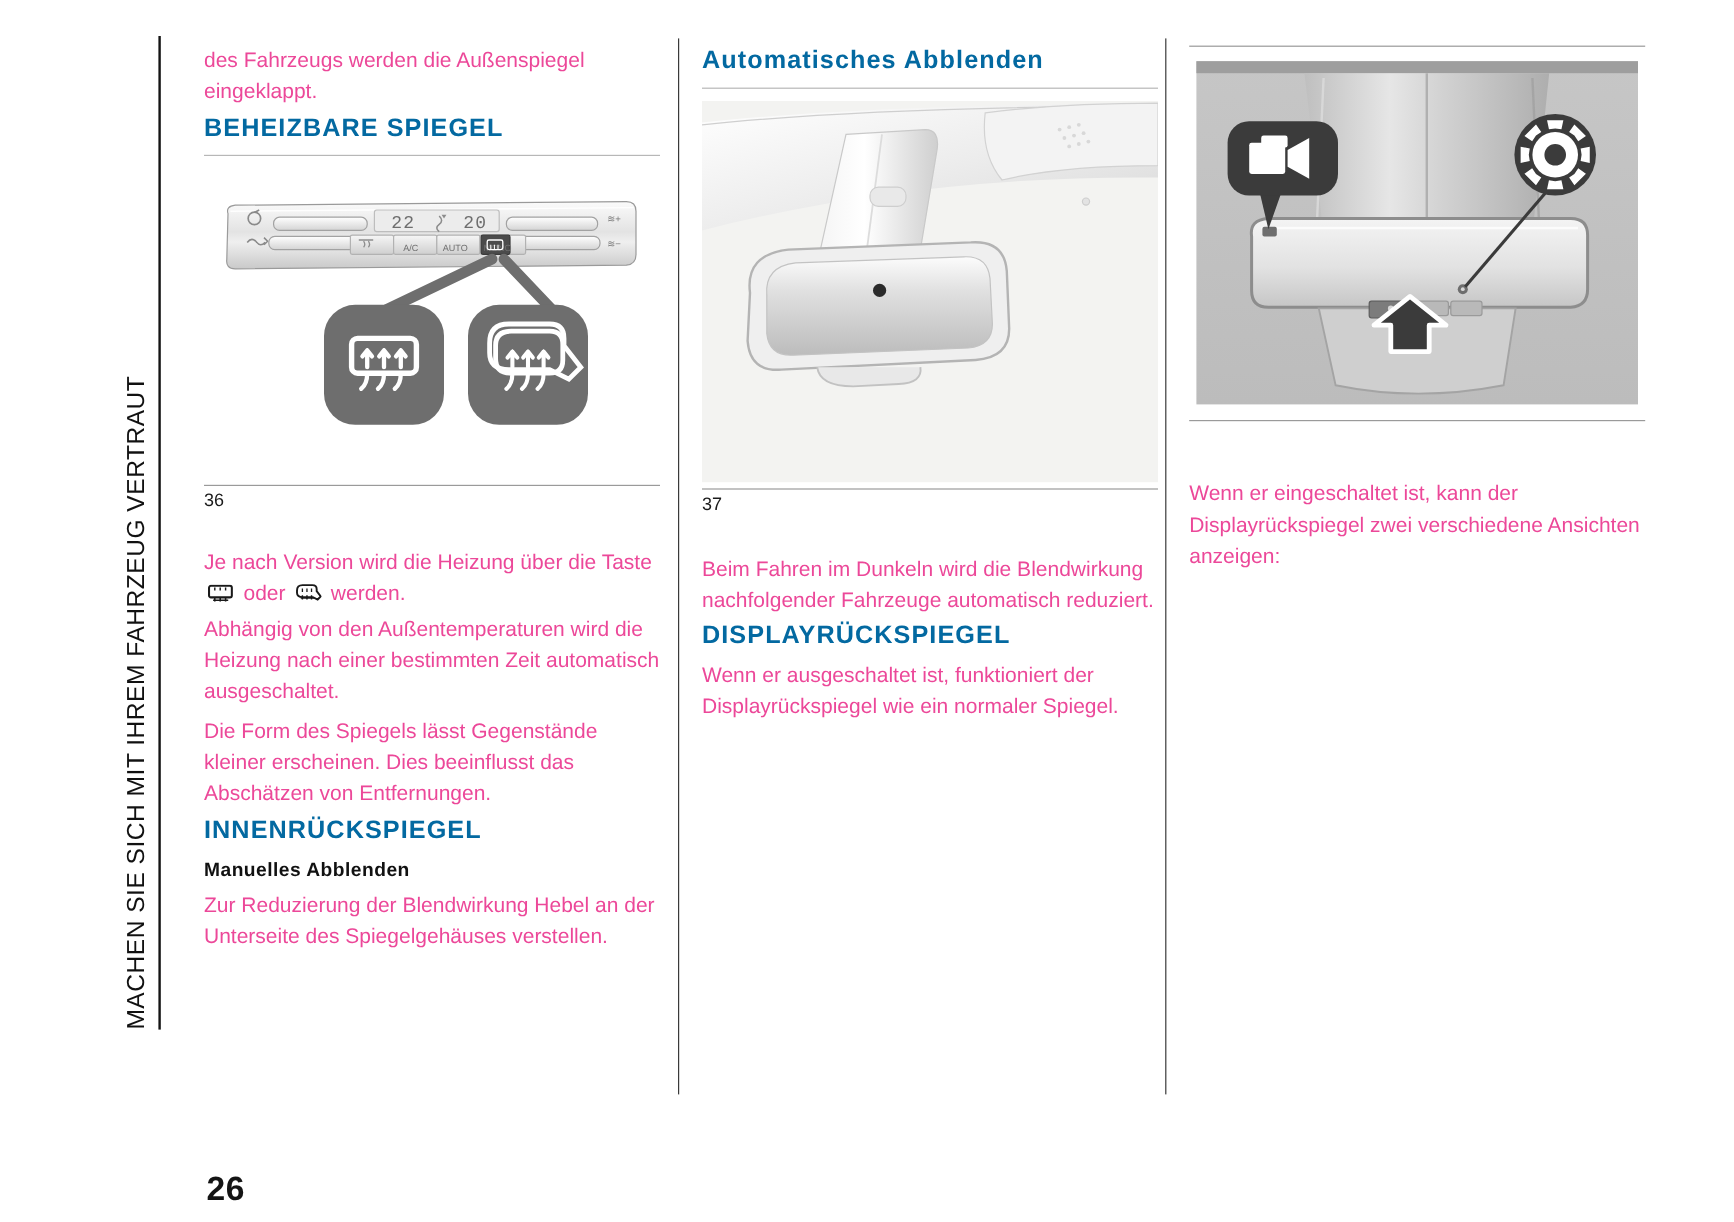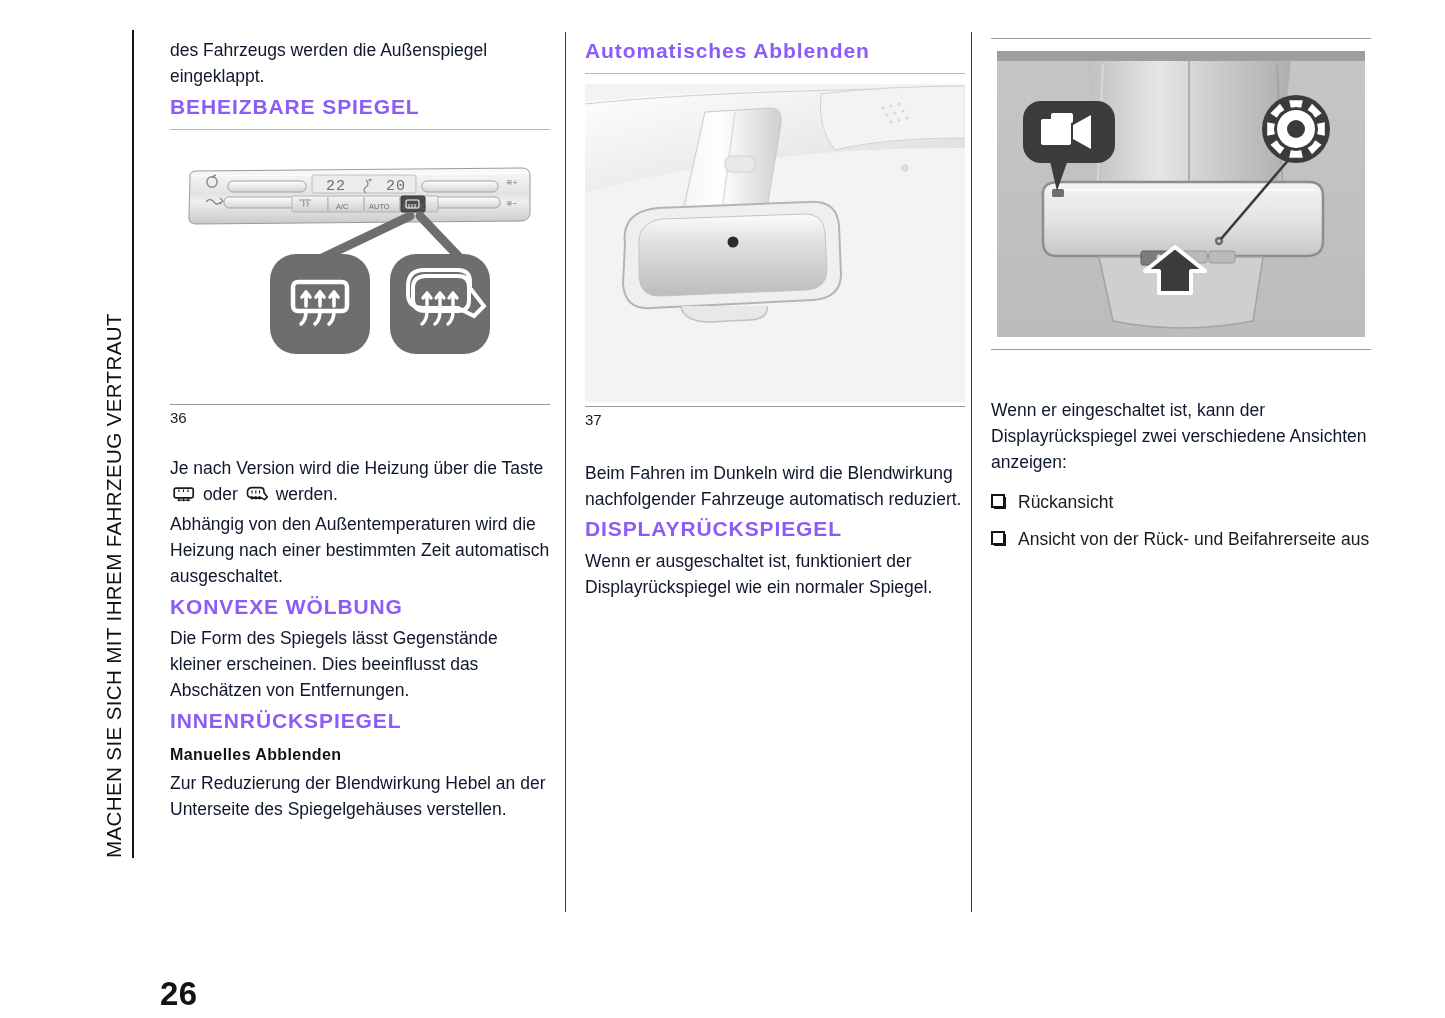--- a/index.html
+++ b/index.html
@@ -27,29 +27,29 @@
   #col-1{left:170px;}
   #col-2{left:585px;}
   #col-3{left:991px;}
   .coldiv{position:absolute;top:32px;width:1px;height:880px;background:#3a3a3a;}
   #div-1{left:565px;}
   #div-2{left:971px;}
 
   
   .h1{
     font-size:21px;font-weight:700;letter-spacing:.9px;
-    margin:4px 0 0 0;line-height:1.2;color:#8b5cf6;
+    margin:4px 0 0 0;line-height:1.2;color:#0369a1;
   }
   .h2{
     font-size:16px;font-weight:700;letter-spacing:.4px;
     margin:12px 0 2px 0;line-height:1.2;color:#111;
   }
   .hr-under{border:0;border-top:1px solid #b7b7b7;margin:10px 0 0 0;height:0;}
   p.body{
-    font-size:17.5px;line-height:1.48;margin:7px 0 0 0;color:#0f172a;
+    font-size:17.5px;line-height:1.48;margin:7px 0 0 0;color:#ec4899;
   }
   p.body.first{margin-top:0;}
   .figno{
     font-size:15px;color:#1b1b1b;margin:5px 0 0 0;line-height:1.1;
   }
   .fig-rule{border:0;border-top:1px solid #9a9a9a;margin:0;height:0;}
   .fig-rule.top{border-top:1px solid #9a9a9a;}
 
   
   ul.bl{list-style:none;margin:14px 0 0 0;padding:0;}
@@ -72,21 +72,21 @@
   
   .inl{display:inline-block;vertical-align:-4px;margin:0 3px;}
 
   
   .fig36{position:relative;height:250px;margin-top:24px;}
   .fig37{position:relative;margin-top:10px;}
   .fig38{position:relative;margin-top:6px;}
 
   
   #pageno{
-    position:absolute;left:160px;top:975px;font-size:33px;font-weight:700;
+    position:absolute;left:172px;top:975px;font-size:28px;font-weight:700;
     letter-spacing:.5px;color:#141414;
   }
 </style>
 </head>
 <body>
 
 <div id="side-tab">
   <div class="vtext">MACHEN SIE SICH MIT IHREM FAHRZEUG VERTRAUT</div>
   <div class="rule"></div>
 </div>
@@ -196,21 +196,20 @@
         <path d="M1.5 6 q0 -4.4 4.6 -4.4 h8.2 q3.6 0 3.6 3.4 v1.6 l3.4 4.4 l-2.6 2.6 l-4 -2 h-8.6 q-4.6 0 -4.6 -3.6 z" fill="none" stroke="#1a1a1a" stroke-width="1.6"></path>
         <path d="M6 10 v3.6 M9.8 10 v3.6 M13.6 10 v3.6" stroke="#1a1a1a" stroke-width="1.2"></path>
         <path d="M4.6 12.4 h11" stroke="#1a1a1a" stroke-width="1.1"></path>
         <path d="M6 7.4 v-3 M9.8 7.4 v-3 M13.6 7.4 v-3" stroke="#1a1a1a" stroke-width="1.1"></path>
       </svg>
     </span>
     <span>werden.</span>
   </p>
   <p class="body" style="margin-top:0;">Abhängig von den Außentemperaturen wird die Heizung nach einer bestimmten Zeit automatisch ausgeschaltet.</p>
 
-  <div class="h1">KONVEXE WÖLBUNG</div>
   <p class="body">Die Form des Spiegels lässt Gegenstände kleiner erscheinen. Dies beeinflusst das Abschätzen von Entfernungen.</p>
 
   <div class="h1">INNENRÜCKSPIEGEL</div>
   <div class="h2">Manuelles Abblenden</div>
   <p class="body">Zur Reduzierung der Blendwirkung Hebel an der Unterseite des Spiegelgehäuses verstellen.</p>
 </div>
 
 <div class="col" id="col-2">
 
   <div class="h1" style="margin-top:0;">Automatisches Abblenden</div>
@@ -346,25 +345,15 @@
         <circle cx="305" cy="84" r="19"></circle>
       </g>
       <circle cx="305" cy="84" r="9" fill="#3b3b3b"></circle>
     </svg>
   </div>
 
   <hr class="fig-rule">
 
   <p class="body" style="margin-top:48px;">Wenn er eingeschaltet ist, kann der Displayrückspiegel zwei verschiedene Ansichten anzeigen:</p>
 
-  <ul class="bl">
-    <li>
-      <span class="cube"></span>
-      <span>Rückansicht</span>
-    </li>
-    <li>
-      <span class="cube"></span>
-      <span>Ansicht von der Rück- und Beifahrerseite aus</span>
-    </li>
-  </ul>
 </div>
 
 <div id="pageno">26</div>
 
 </body></html>

